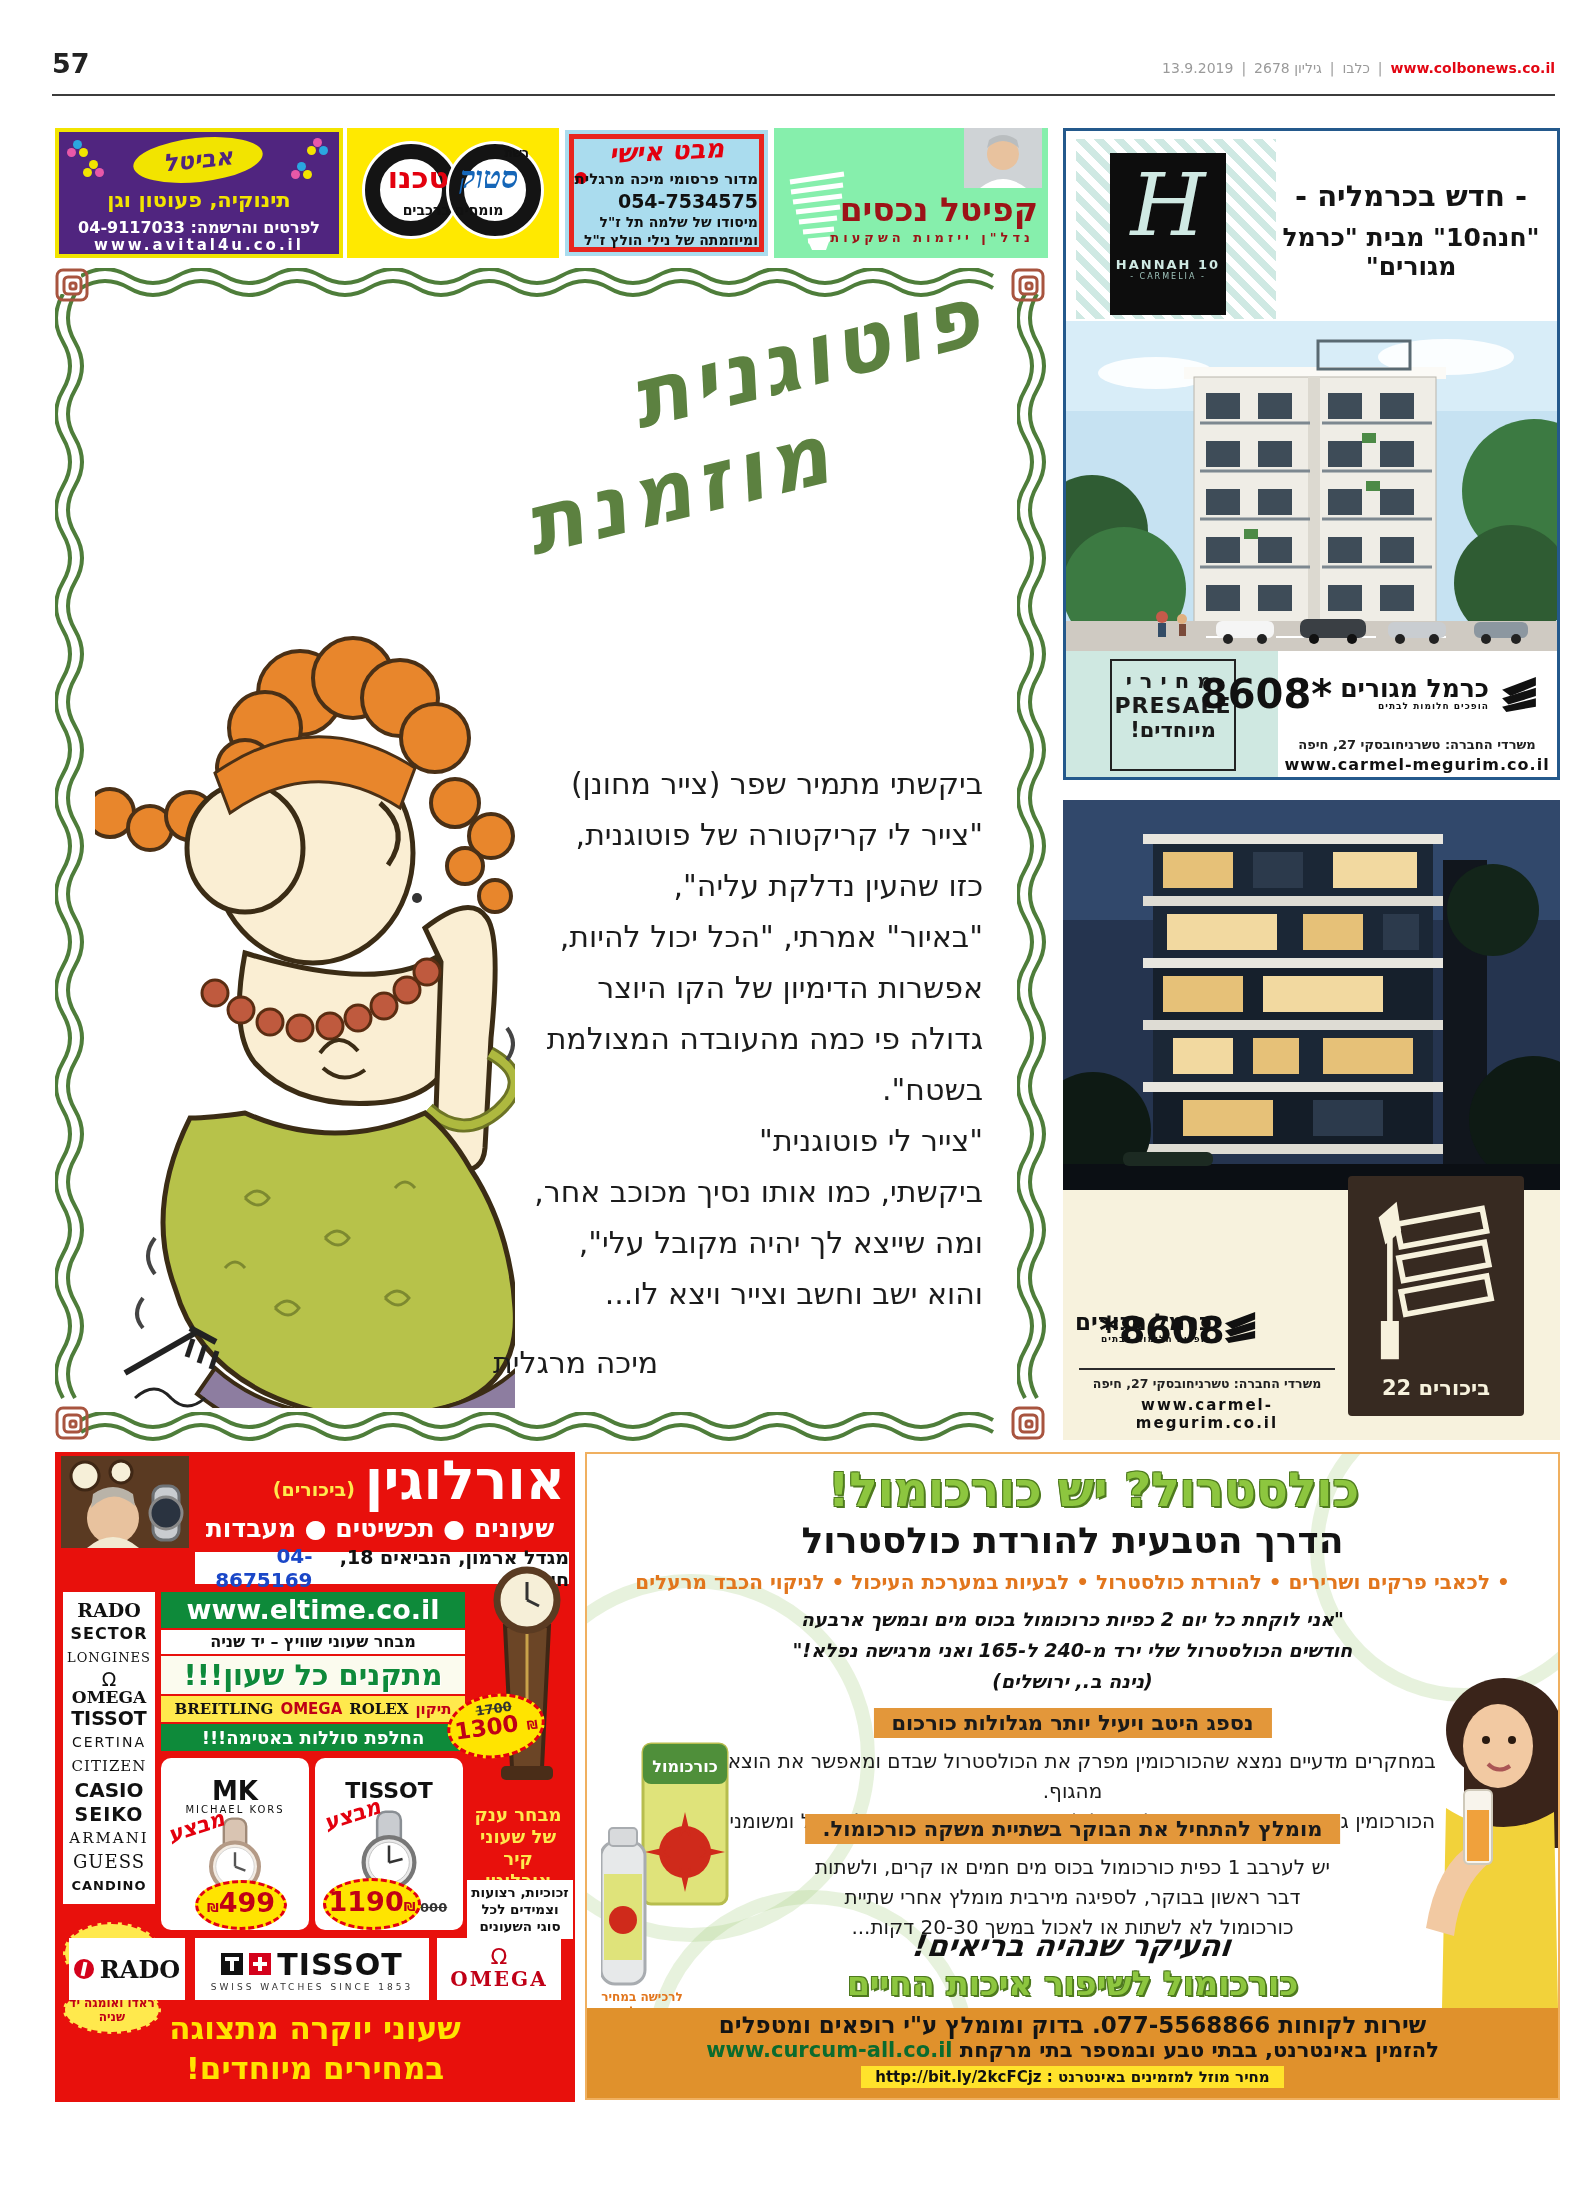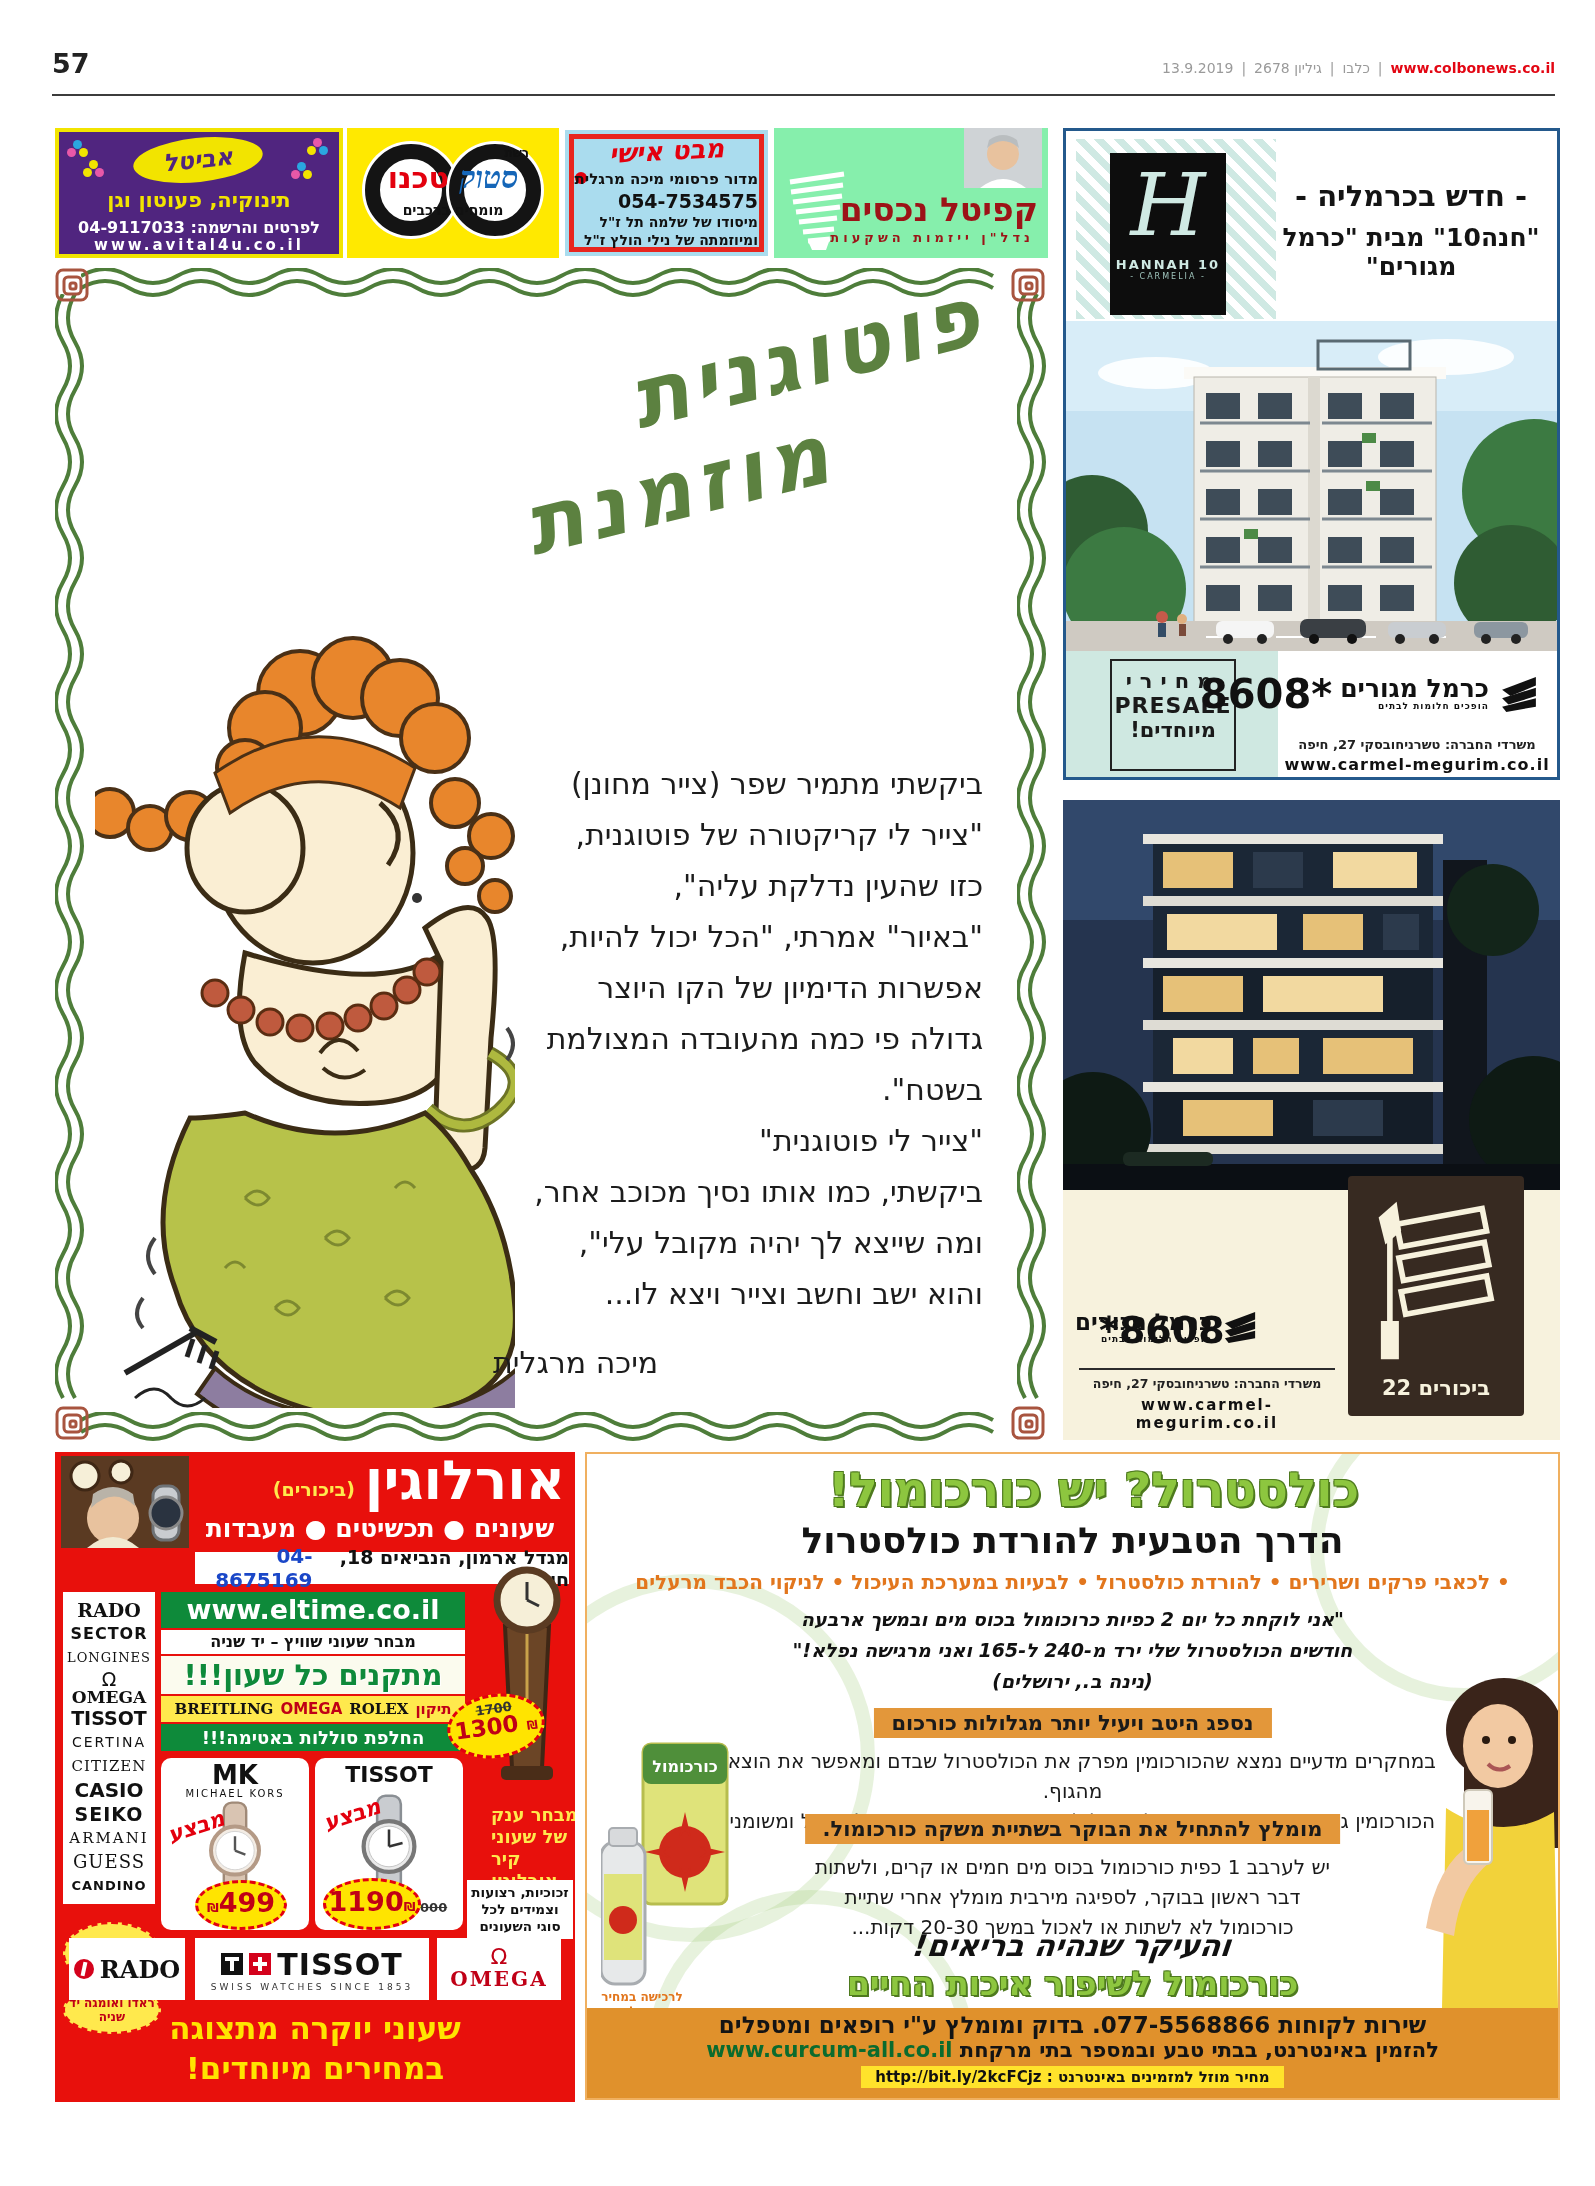--- a/index.html
+++ b/index.html
@@ -106,26 +106,26 @@
   .or-url{position:absolute;left:106px;top:140px;width:304px;height:36px;background:#0e8a3a;color:#fff;
           font-size:27px;font-weight:bold;text-align:center;line-height:36px;}
   .or-swiss{position:absolute;left:106px;top:178px;width:304px;height:24px;background:#fff;color:#111;font-size:16px;font-weight:bold;text-align:center;line-height:24px;direction:rtl;}
   .or-fix{position:absolute;left:106px;top:204px;width:304px;height:38px;background:#fbfbee;color:#0e8a3a;
           font-size:29px;font-weight:bold;text-align:center;line-height:38px;direction:rtl;text-shadow:1px 1px 0 #fff;}
   .or-rolex{position:absolute;left:106px;top:244px;width:304px;height:26px;background:#ffe94d;display:flex;direction:rtl;align-items:center;justify-content:center;gap:7px;font-weight:bold;font-size:15px;}
   .or-rolex .red{color:#c00016;}
   .or-rolex .bk{color:#111;font-family:"DejaVu Serif",serif;}
   .or-batt{position:absolute;left:106px;top:272px;width:304px;height:27px;background:#0e8a3a;color:#fff;font-size:18px;font-weight:bold;text-align:center;line-height:27px;direction:rtl;}
   .card{position:absolute;top:306px;width:148px;height:172px;background:#fff;border-radius:10px;overflow:hidden;text-align:center;}
-  .card .brand{font-weight:bold;color:#111;font-size:26px;line-height:26px;margin-top:4px;}
+  .card .brand{font-weight:bold;color:#111;font-size:26px;line-height:26px;margin-top:20px;}
   .card .brandsub{font-size:10px;letter-spacing:2px;color:#111;}
   .sale{position:absolute;color:#e3000e;font-style:italic;font-weight:bold;font-size:22px;transform:rotate(-18deg);}
   .burst{position:absolute;background:#ffe400;border:3px dashed #e3000e;border-radius:50%;text-align:center;color:#c00016;font-weight:bold;}
   .old{color:#333;text-decoration:line-through;font-size:13px;font-weight:bold;}
-  .or-wall{position:absolute;left:412px;top:352px;width:102px;text-align:left;color:#ffe94d;font-weight:bold;font-size:18px;line-height:22px;direction:rtl;margin-left:24px;}
+  .or-wall{position:absolute;left:412px;top:352px;width:102px;text-align:center;color:#ffe94d;font-weight:bold;font-size:18px;line-height:22px;direction:rtl;}
   .or-glass{position:absolute;left:412px;top:428px;width:102px;background:#fff;color:#111;font-size:13.5px;font-weight:bold;text-align:center;direction:rtl;padding:4px 2px;line-height:17px;}
   .logobox{position:absolute;top:486px;height:62px;background:#fff;display:flex;align-items:center;justify-content:center;gap:6px;}
   .or-footer{position:absolute;left:0;right:0;top:556px;text-align:center;color:#ffe400;font-weight:bold;font-size:31px;line-height:40px;direction:rtl;}
   
   .ad-curcumol{left:585px;top:1452px;width:975px;height:648px;background:#fff;border:2px solid #f0b060;box-sizing:border-box;overflow:hidden;}
   .cu-swirl{position:absolute;border:14px solid rgba(160,205,120,0.25);border-radius:50%;}
   .cu-title{position:absolute;left:0;right:0;top:8px;text-align:center;font-size:47px;font-weight:bold;color:#8dc63f;
             text-shadow:2px 2px 0 #4e7a1e,-1px -1px 0 #4e7a1e,1px -1px 0 #4e7a1e,-1px 1px 0 #4e7a1e;direction:rtl;padding-left:42px;}
   .cu-sub{position:absolute;left:0;right:0;top:66px;text-align:center;font-size:36px;font-weight:bold;color:#141414;direction:rtl;}
   .cu-bullets{position:absolute;left:0;right:0;top:116px;text-align:center;font-size:20px;font-weight:bold;color:#e2761d;direction:rtl;}

